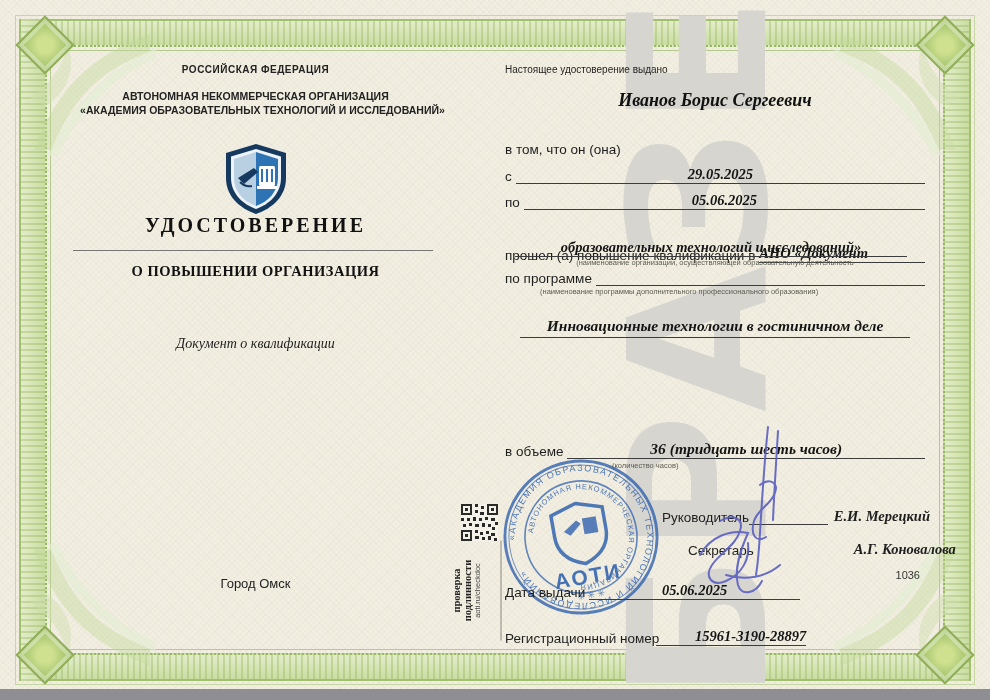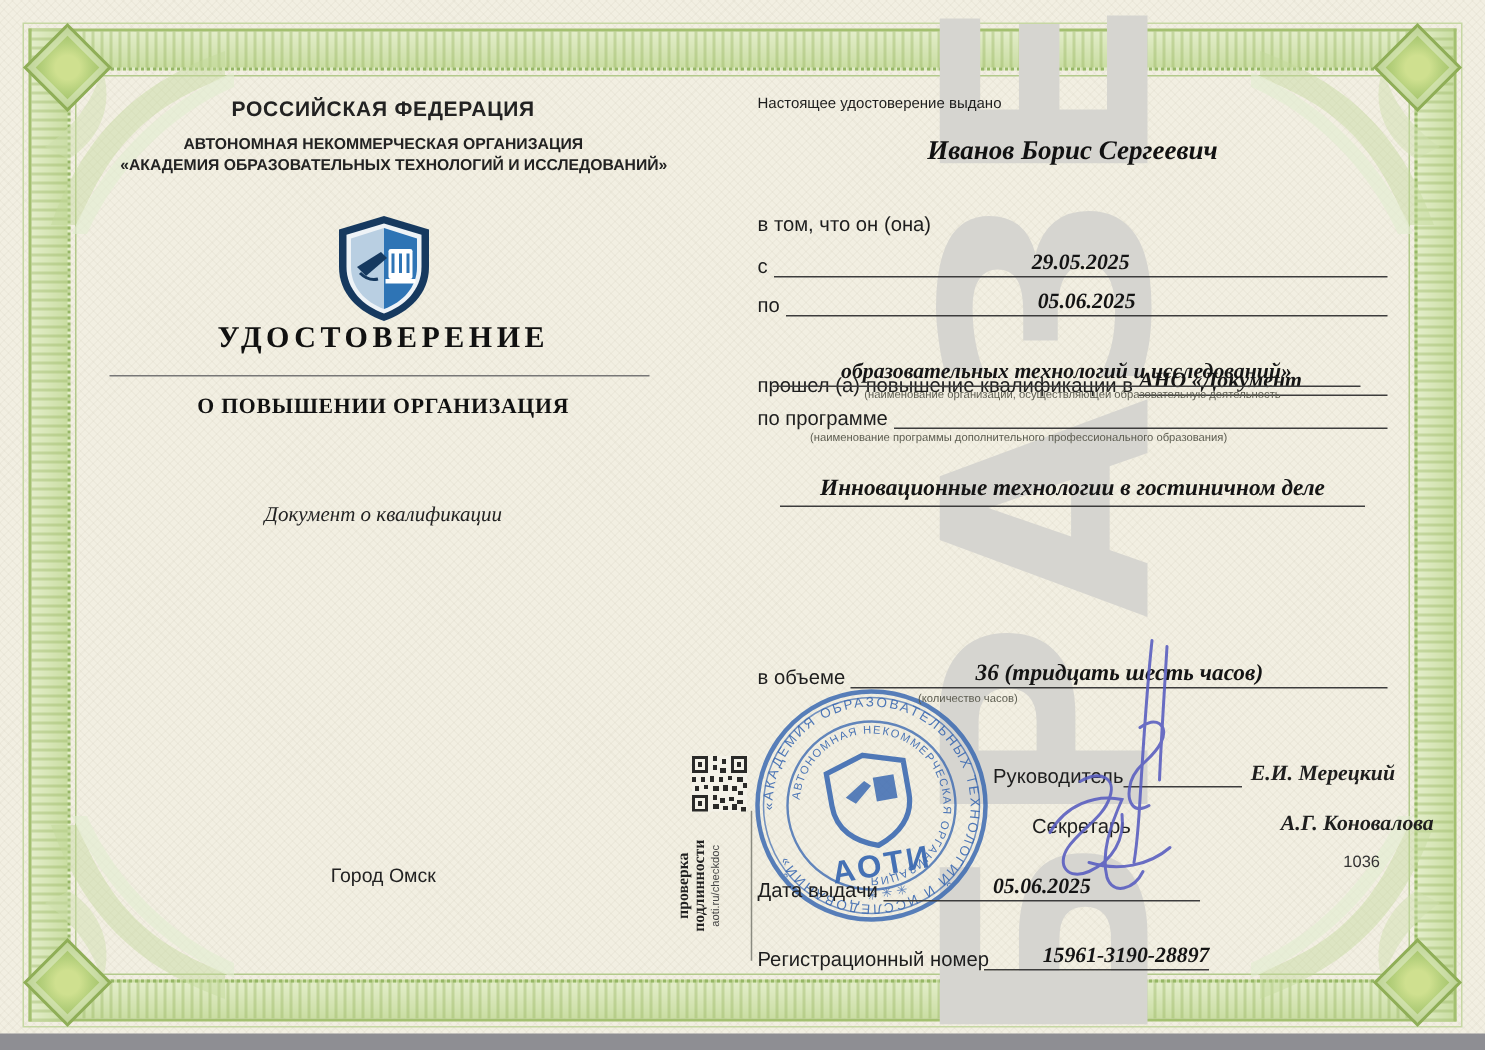--- a/index.html
+++ b/index.html
@@ -36,21 +36,21 @@
   .photo-edge{position:absolute;left:0;right:0;bottom:0;height:11px;background:#8e8e93;z-index:6;}
 
   
   .watermark{position:absolute;left:100px;top:210px;width:1200px;height:260px;
     transform:rotate(-90deg);z-index:2;text-align:center;
     font:bold 190px/260px "DejaVu Sans",sans-serif;color:#d6d5d0;letter-spacing:2px;
     pointer-events:none;}
 
   
   .left-col{position:absolute;left:68px;top:0;width:375px;z-index:3;text-align:center;color:#222;}
-  .country{position:absolute;left:0;top:64px;width:100%;font-size:14px;font-weight:bold;letter-spacing:.5px;}
+  .country{position:absolute;left:0;top:64px;width:100%;font-size:10px;font-weight:bold;letter-spacing:.5px;}
   .org1{position:absolute;left:0;top:90px;width:100%;font-size:10.5px;font-weight:bold;}
   .org2{position:absolute;left:-8px;top:104px;width:108%;font-size:10.5px;font-weight:bold;}
   .logo{position:absolute;left:152px;top:142px;}
   .title{position:absolute;left:0;top:214px;width:100%;font-family:"Liberation Serif",serif;
     font-weight:bold;font-size:20px;letter-spacing:3px;color:#111;}
   .title-rule{position:absolute;left:5px;top:250px;width:360px;border-bottom:1px solid #777;}
   .subtitle{position:absolute;left:0;top:263px;width:100%;font-family:"Liberation Serif",serif;
     font-weight:bold;font-size:14.5px;letter-spacing:.5px;color:#111;}
   .doc-type{position:absolute;left:0;top:336px;width:100%;font:italic 14px "Liberation Serif",serif;color:#222;}
   .city{position:absolute;left:0;top:576px;width:100%;font-size:13px;}

